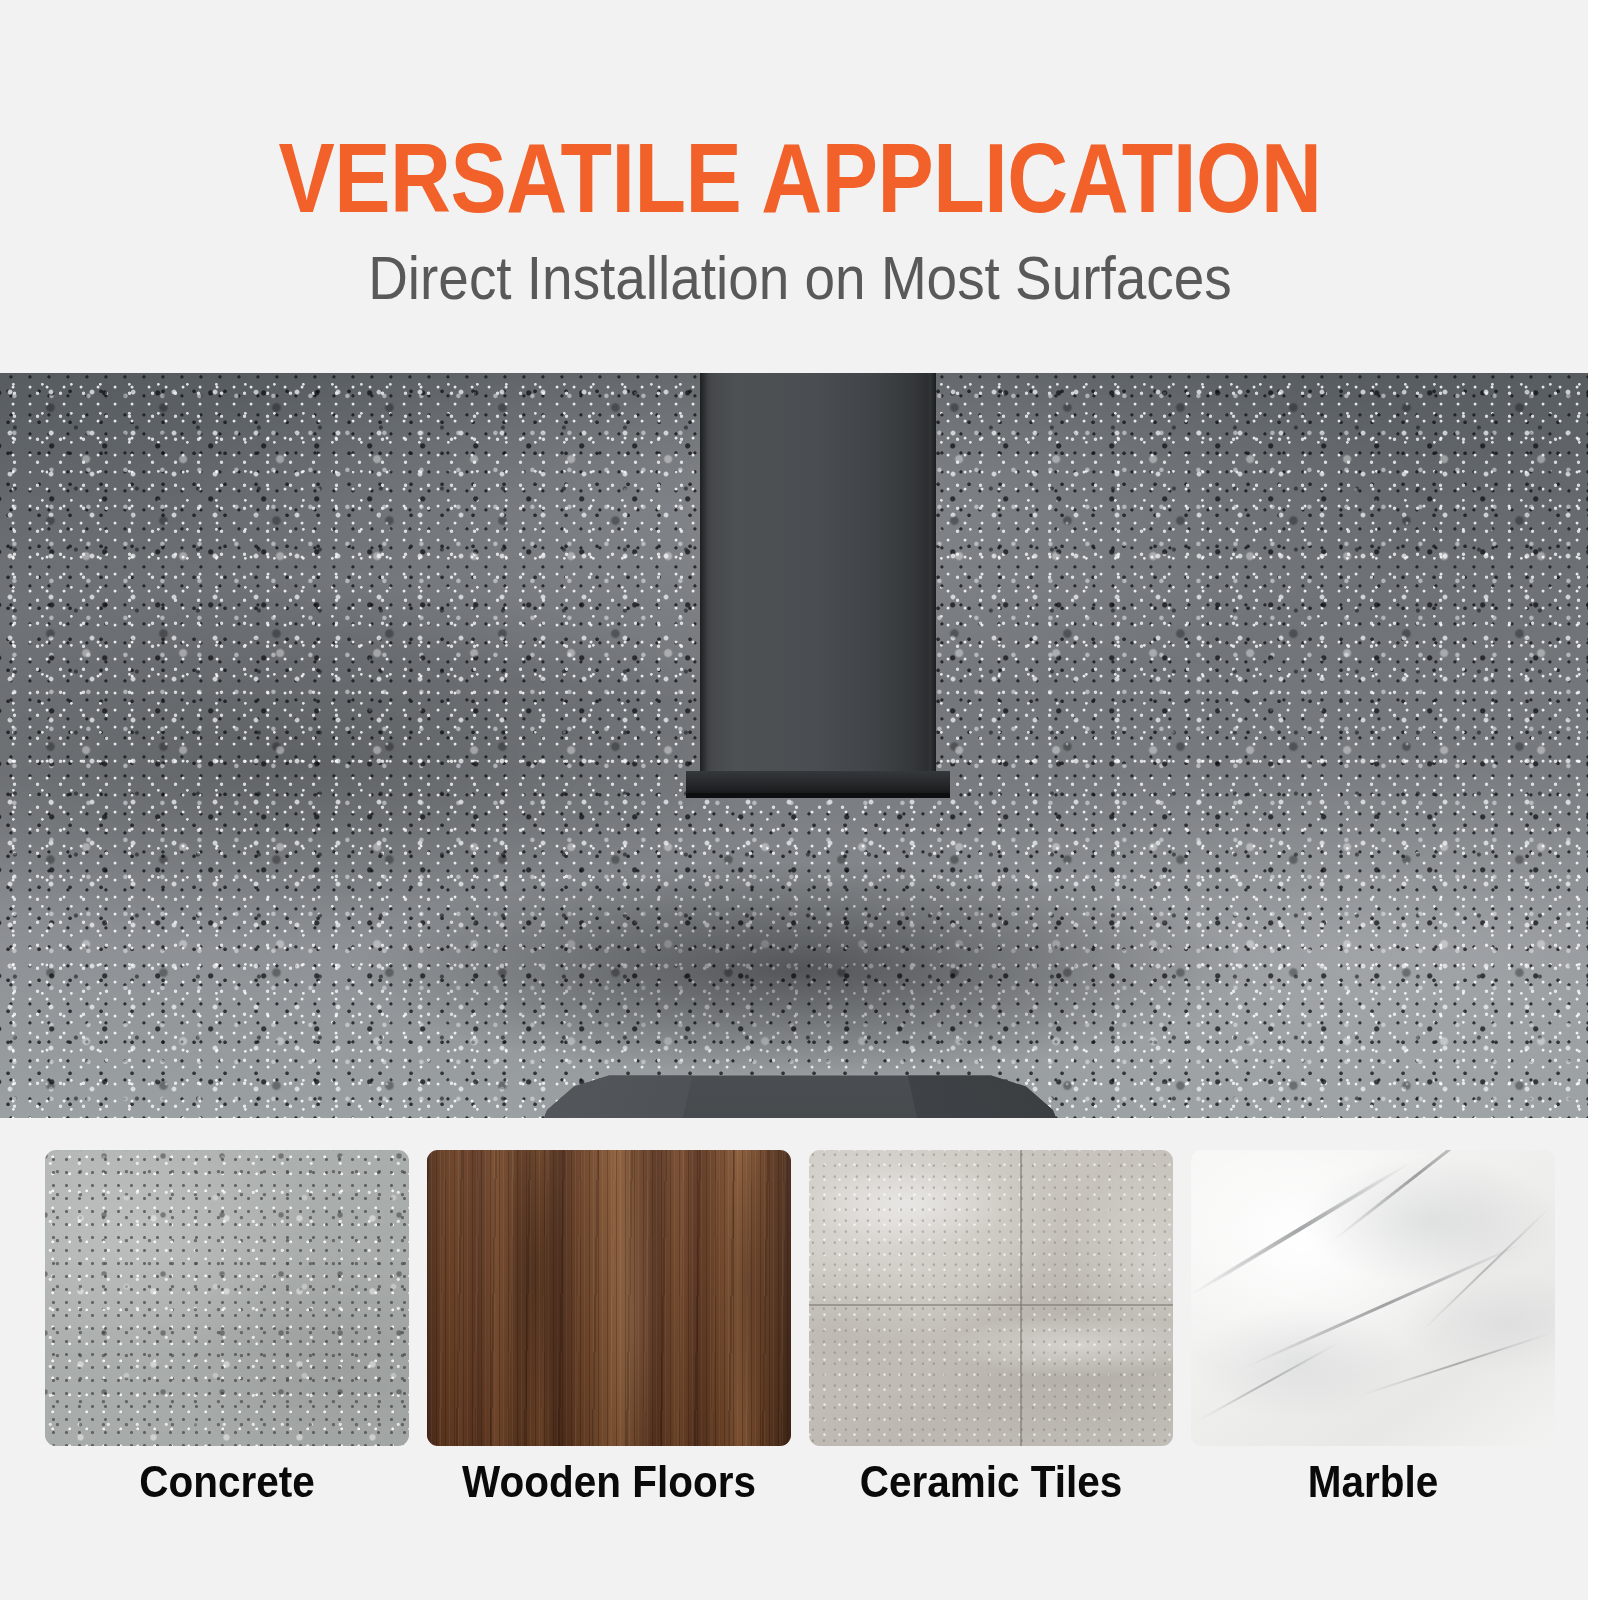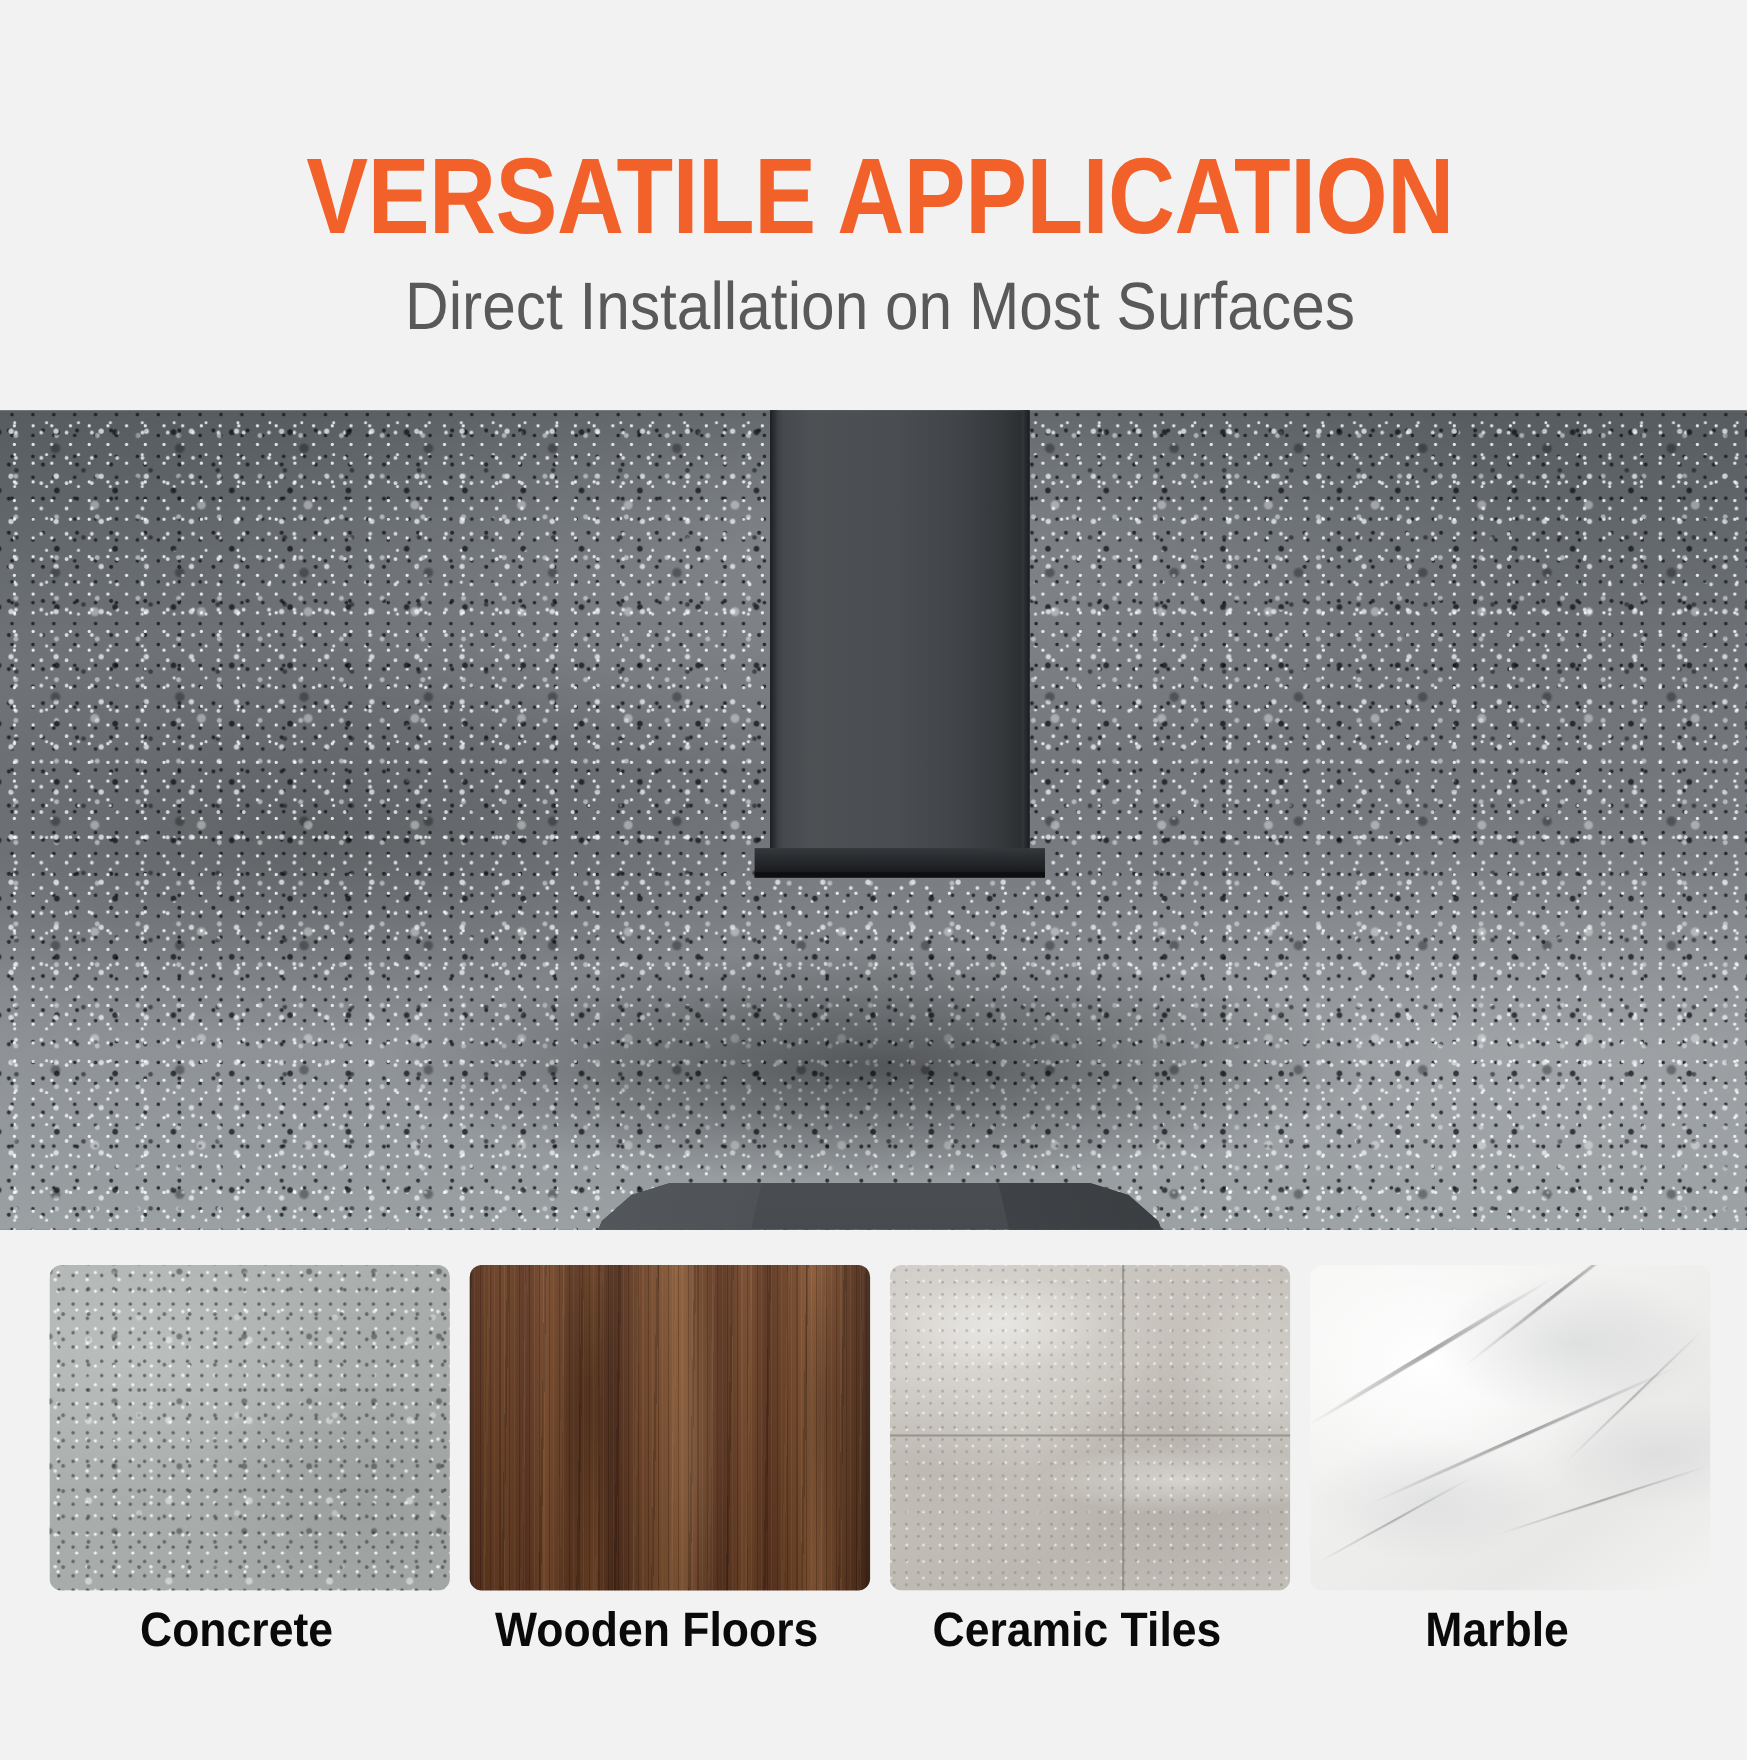--- a/index.html
+++ b/index.html
@@ -320,21 +320,21 @@
     position: absolute; inset: 0;
     background:
       radial-gradient(ellipse 180px 90px at 66% 24%, rgba(165,168,172,0.26), rgba(255,255,255,0) 72%),
       radial-gradient(ellipse 150px 80px at 30% 72%, rgba(170,173,177,0.20), rgba(255,255,255,0) 72%),
       radial-gradient(ellipse 140px 70px at 86% 58%, rgba(175,178,182,0.18), rgba(255,255,255,0) 72%);
   }
 
   
   .caption-row {
     position: absolute;
-    left: 33px; top: 1455px;
+    left: 45px; top: 1455px;
     width: 1510px;
     display: flex;
     gap: 18px;
     justify-content: flex-end;
   }
   .caption {
     flex: 1 1 0;
     text-align: center;
     font-family: "Liberation Sans Narrow", "Liberation Sans", sans-serif;
     font-weight: bold;

